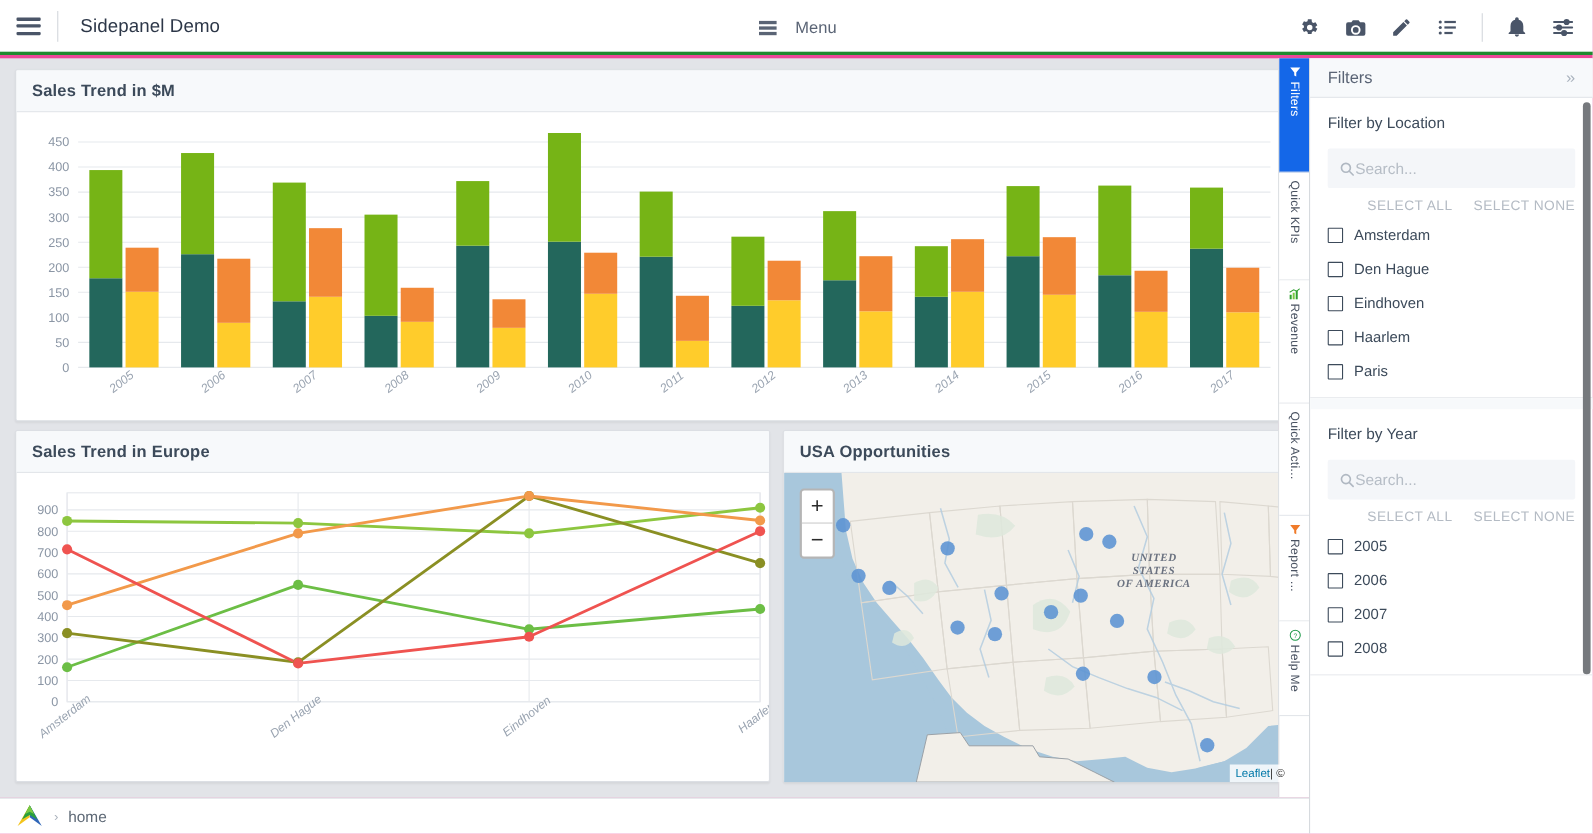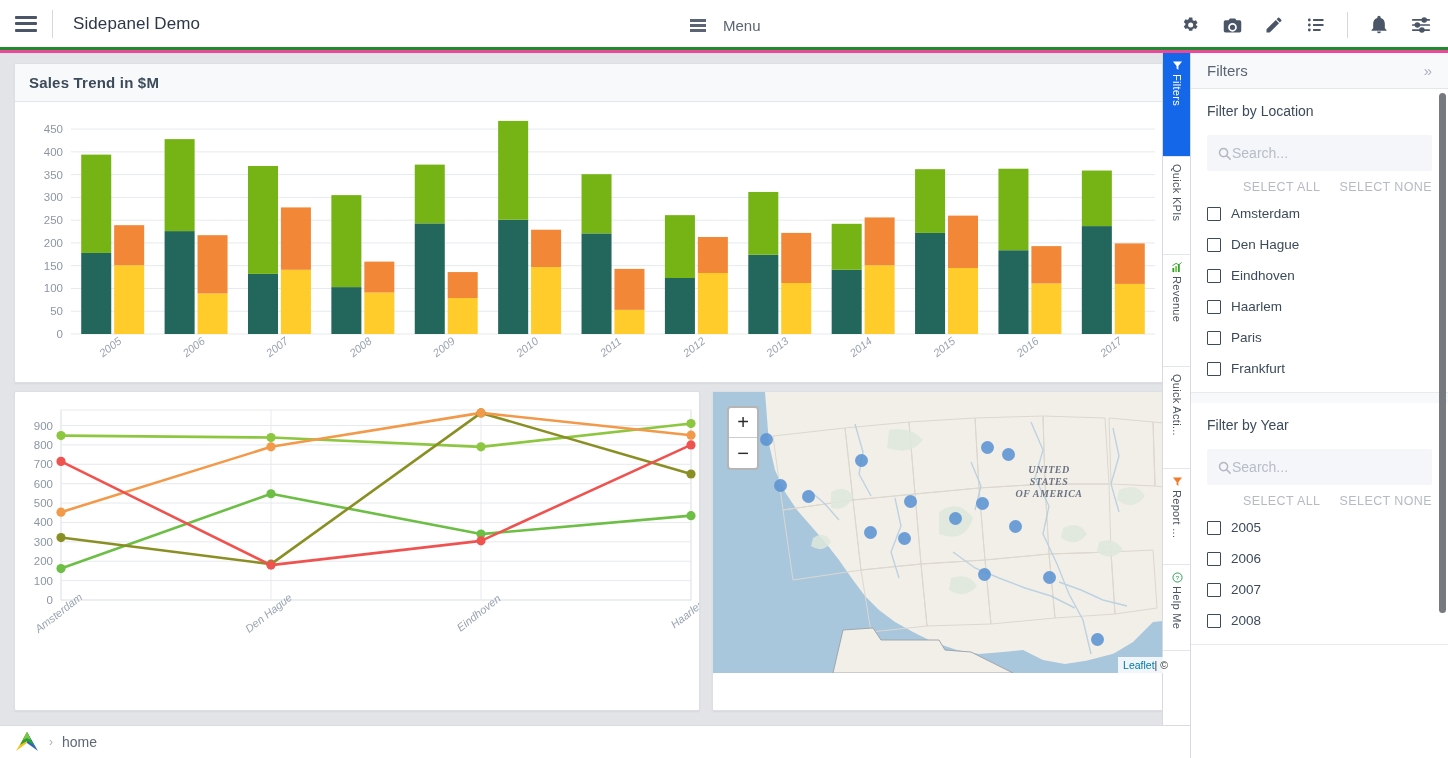--- a/index.html
+++ b/index.html
@@ -321,20 +321,23 @@
             <rect x="1066.8300000000002" y="124.08936170212766" width="30.018461538461537" height="107.91063829787234" fill="#23675c"></rect>
             <rect x="1066.8300000000002" y="68.54042553191488" width="30.018461538461537" height="55.548936170212784" fill="#76b416"></rect>
             <rect x="1099.7669230769231" y="181.91489361702128" width="30.018461538461537" height="50.08510638297872" fill="#ffcc2b"></rect>
             <rect x="1099.7669230769231" y="141.39148936170213" width="30.018461538461537" height="40.52340425531915" fill="#f28837"></rect>
             <text x="1098.3076923076924" y="248" class="tick-rot" text-anchor="middle" transform="rotate(-38 1098.3076923076924 248)">2017</text>
           </svg>
       </div>
     </div>
 
     <div class="card" id="card-line">
+      <div class="card-head">
+        <div class="card-title">Sales Trend in Europe</div>
+      </div>
       <div class="card-body">
         <svg id="line-svg" width="684" height="280">
             <line x1="46" y1="208" x2="676" y2="208" class="grid-line"></line>
             <text x="38" y="212" text-anchor="end" class="tick-text">0</text>
             <line x1="46" y1="188.6122448979592" x2="676" y2="188.6122448979592" class="grid-line"></line>
             <text x="38" y="192.6122448979592" text-anchor="end" class="tick-text">100</text>
             <line x1="46" y1="169.22448979591837" x2="676" y2="169.22448979591837" class="grid-line"></line>
             <text x="38" y="173.22448979591837" text-anchor="end" class="tick-text">200</text>
             <line x1="46" y1="149.83673469387756" x2="676" y2="149.83673469387756" class="grid-line"></line>
             <text x="38" y="153.83673469387756" text-anchor="end" class="tick-text">300</text>
@@ -382,20 +385,23 @@
             <circle cx="676" cy="52.897959183673464" r="4.6" fill="#ef5350"></circle>
             <text x="46" y="224" class="tick-rot" text-anchor="middle" transform="rotate(-38 46 224)">Amsterdam</text>
             <text x="256" y="224" class="tick-rot" text-anchor="middle" transform="rotate(-38 256 224)">Den Hague</text>
             <text x="466" y="224" class="tick-rot" text-anchor="middle" transform="rotate(-38 466 224)">Eindhoven</text>
             <text x="676" y="224" class="tick-rot" text-anchor="middle" transform="rotate(-38 676 224)">Haarlem</text>
           </svg>
       </div>
     </div>
 
     <div class="card" id="card-map">
+      <div class="card-head">
+        <div class="card-title">USA Opportunities</div>
+      </div>
       <div class="card-body map-wrap">
         <svg width="460" height="281" viewBox="0 0 460 281">
           <rect x="0" y="0" width="460" height="281" fill="#a8c7dc"></rect>
           <path d="M0 0 L52 0 L56 30 L48 62 L58 96 L74 118 L92 132 L110 160 L126 188 L140 214 L150 240 L160 281 L0 281 Z" fill="#a8c7dc"></path>
           <path d="M52 0 L460 0 L460 228 L440 230 L420 250 L400 262 L378 268 L352 272 L330 268 L310 258 L290 260 L266 262 L244 258 L220 250 L200 240 L182 230 L166 218 L152 204 L140 188 L126 168 L112 150 L98 134 L84 118 L72 100 L62 78 L56 52 Z" fill="#f2efe9"></path>
           <g stroke="#dcd8d0" stroke-width="1" fill="none">
             <path d="M60 44 L132 36 L140 108 L70 118 Z"></path>
             <path d="M132 36 L196 30 L202 102 L140 108 Z"></path>
             <path d="M196 30 L262 26 L266 96 L202 102 Z"></path>
             <path d="M262 26 L330 24 L332 92 L266 96 Z"></path>
@@ -550,24 +556,20 @@
               <span class="cb-label">Eindhoven</span>
             </div>
             <div class="cb-row">
               <span class="cb"></span>
               <span class="cb-label">Haarlem</span>
             </div>
             <div class="cb-row">
               <span class="cb"></span>
               <span class="cb-label">Paris</span>
             </div>
-            <div class="cb-row">
-              <span class="cb"></span>
-              <span class="cb-label">Frankfurt</span>
-            </div>
           </div>
           <div class="fgroup-spacer"></div>
           <div class="fgroup">
             <div class="fgroup-title">Filter by Year</div>
             <div class="search-box">
               <span class="sicon">
                 <svg width="15" height="15" viewBox="0 0 24 24" fill="none" stroke="#b0b8c2" stroke-width="2.4">
                   <circle cx="10.5" cy="10.5" r="6.5"></circle>
                   <line x1="15.5" y1="15.5" x2="21" y2="21" stroke-linecap="round"></line>
                 </svg>

